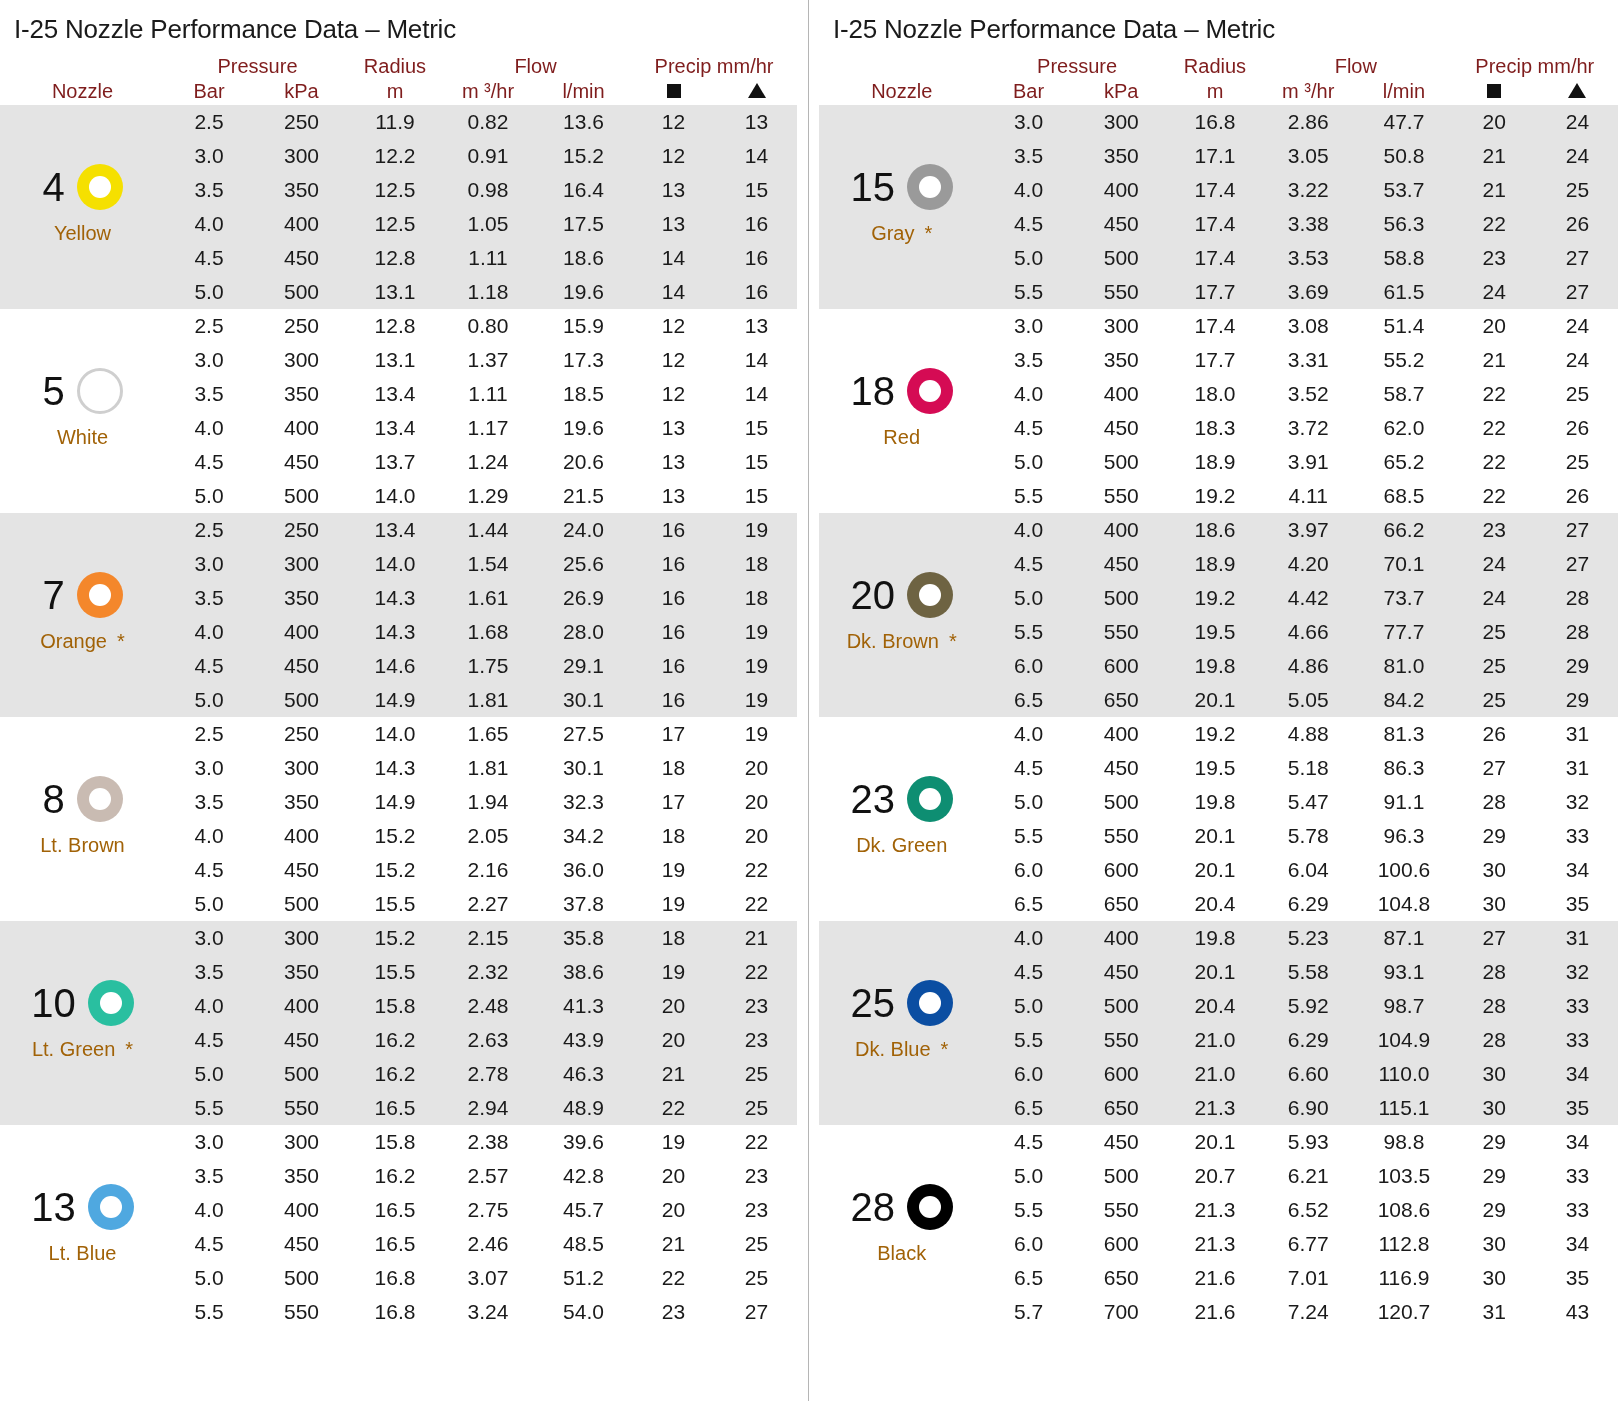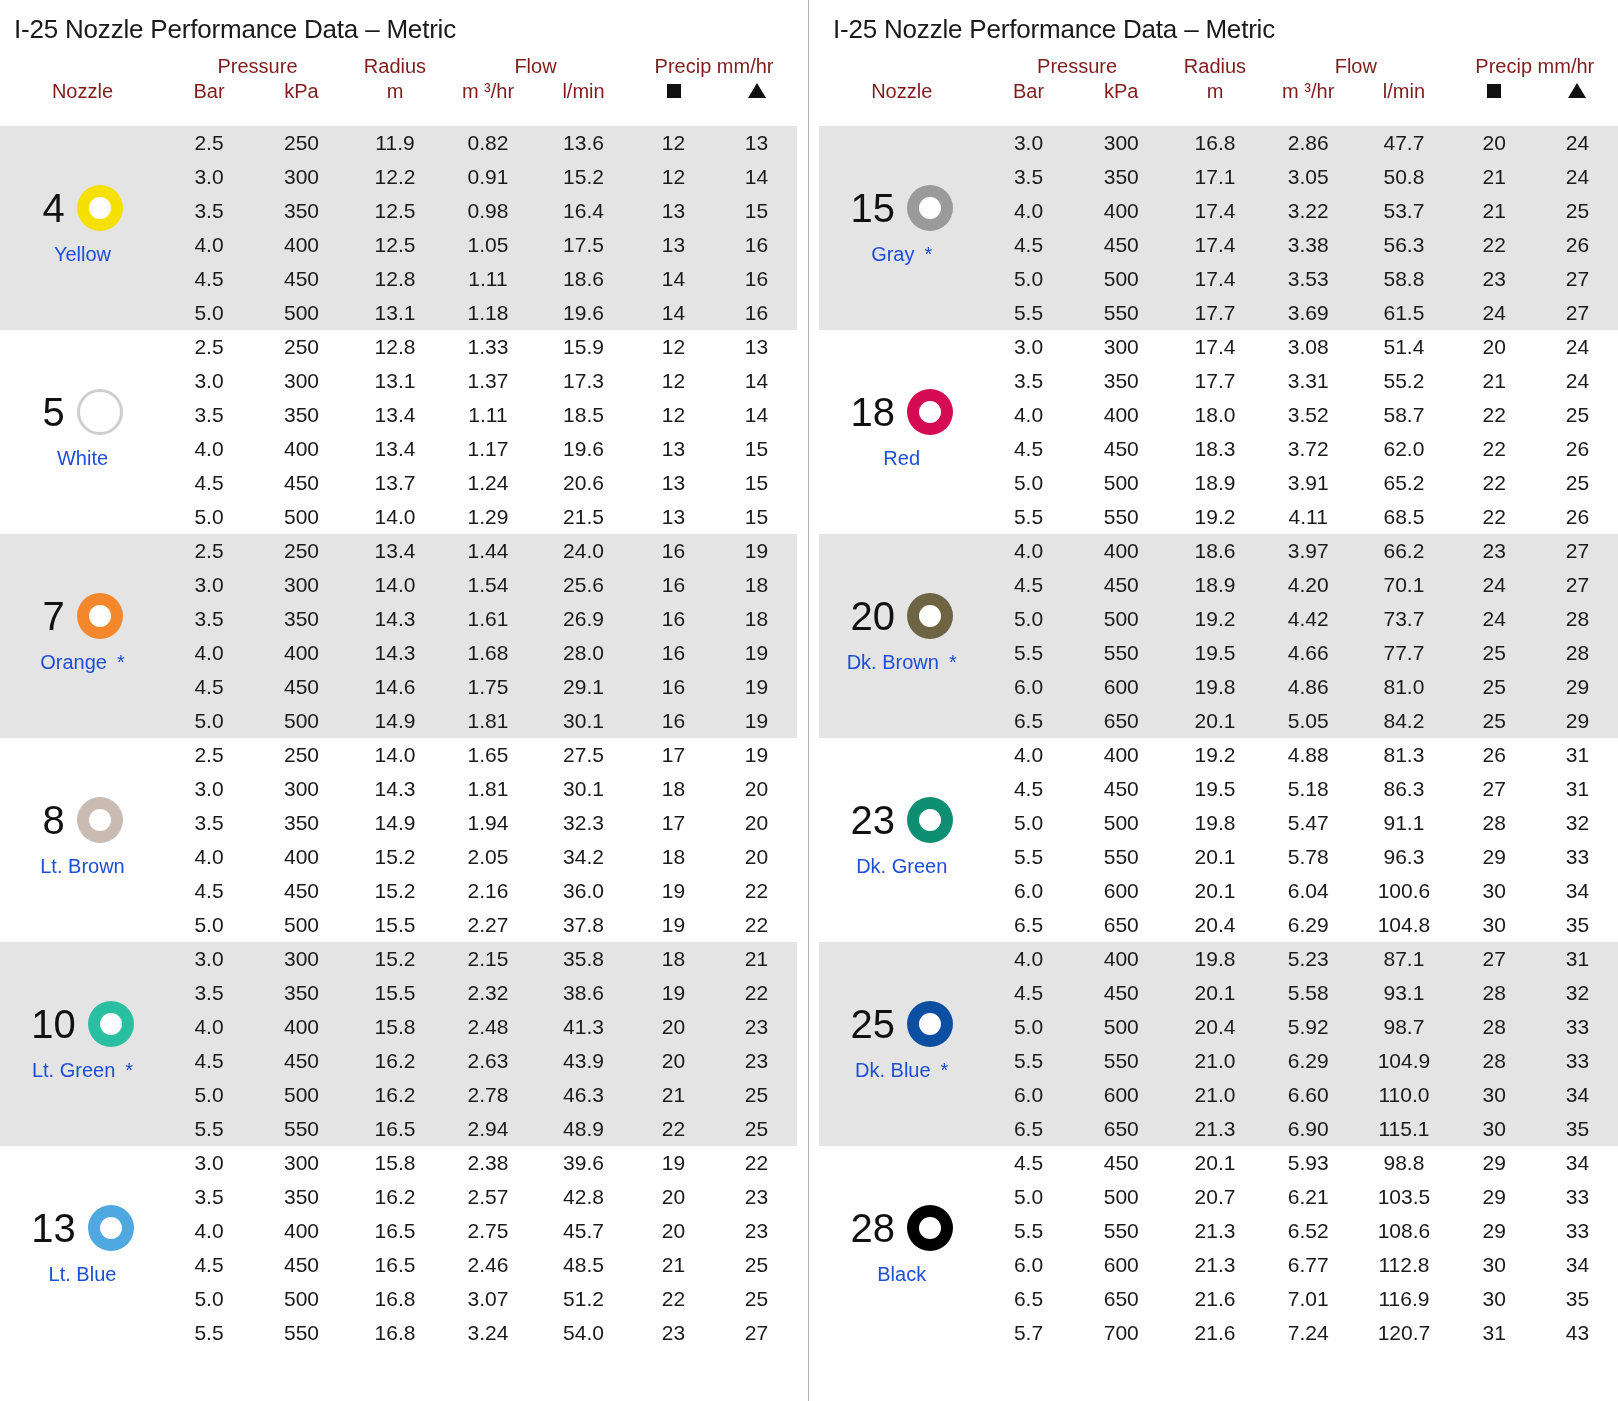--- a/index.html
+++ b/index.html
@@ -50,21 +50,21 @@
   table.nozzle col.c-sq     { width: 85px; }
   table.nozzle col.c-tri    { width: 81px; }
 
   thead th {
     font-weight: 400;
     font-size: 20px;
     color: #7f1d1d;
     padding: 0;
   }
   .grp-row th { padding-bottom: 2px; }
-  .sub-row th { padding-bottom: 23px; }
+  .sub-row th { padding-bottom: 2px; }
 
   .grp-pressure, .grp-flow, .grp-precip {
     text-align: center;
   }
   .hdr-center { text-align: center; }
 
   .sym-sq {
     display: inline-block;
     width: 14px;
     height: 14px;
@@ -126,21 +126,21 @@
   .ring .inner {
     width: 22px;
     height: 22px;
     border-radius: 50%;
     background: #ffffff;
     box-sizing: border-box;
   }
   .nozzle-label {
     font-size: 20px;
     margin-top: 6px;
-    color: #1d4ed8;
+    color: #a16207;
     white-space: nowrap;
   }
   .star {
     margin-left: 10px;
     font-size: 20px;
   }
   .divider-v {
     position: absolute;
     top: 0;
     bottom: 0;
@@ -260,21 +260,21 @@
                     <span class="ring" style="border:3px solid #cfcfcf;background:#ffffff;">
                       <span class="inner" style="background:#ffffff;"></span>
                     </span>
                   </div>
                   <div class="nozzle-label">White</div>
                 </div>
               </td>
               <td>2.5</td>
               <td>250</td>
               <td>12.8</td>
-              <td>1.33</td>
+              <td>0.80</td>
               <td>15.9</td>
               <td>12</td>
               <td>13</td>
             </tr>
             <tr class="plain">
               <td>3.0</td>
               <td>300</td>
               <td>13.1</td>
               <td>1.37</td>
               <td>17.3</td>

